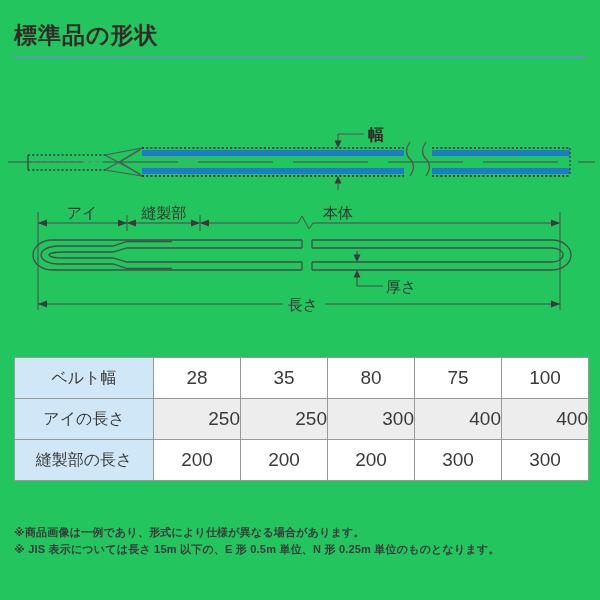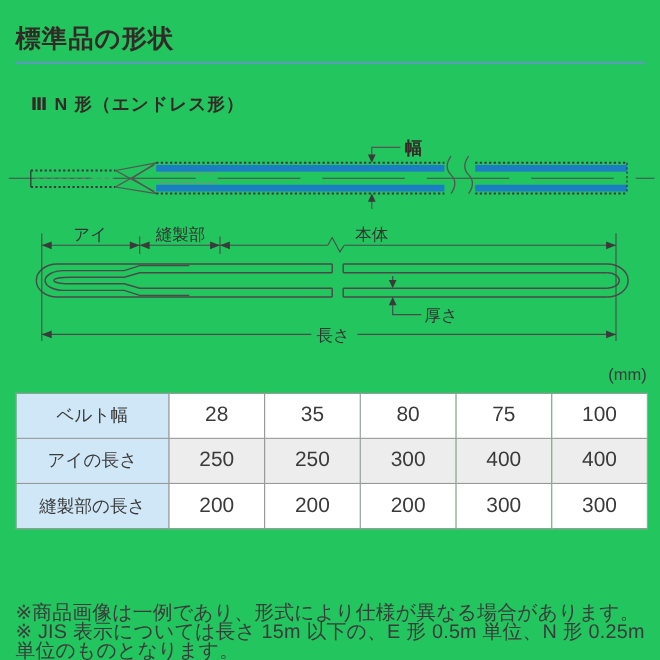--- a/index.html
+++ b/index.html
@@ -17,33 +17,32 @@
 
   .unit-label { position:absolute; left:14px; top:332px; width:574px; text-align:right;
     font-size:15px; color:#3a3a3a; }
 
   table.spec { position:absolute; left:14px; top:357px; width:574px; border-collapse:collapse;
     table-layout:fixed; }
   table.spec td { border:1px solid #999999; height:41px; text-align:center; vertical-align:middle;
     color:#3a3a3a; }
   table.spec td.rowhead { background:#cfe7f6; font-size:16px; width:139px; }
   table.spec td.val { font-size:19px; width:87px; background:#ffffff; }
-  table.spec tr.alt td.val { background:#ededed; }
+  table.spec tr.alt td.val { background:#ededed;text-align:right; }
 
-  .footnotes { position:absolute; left:14px; top:549px; font-size:18px; line-height:17px;
-    color:#3b3b3b; letter-spacing:0.2px; }
+  .footnotes { position:absolute; left:14px; top:524px; font-size:11px; line-height:17px;
+    color:#3b3b3b; letter-spacing:0.2px;font-weight:bold; }
 </style>
 </head>
 <body>
 
 <div id="page">
 
   <div class="page-title">標準品の形状</div>
   <div class="accent-rule"></div>
-  <div class="subtitle">Ⅲ N 形（エンドレス形）</div>
 
   <svg class="diagram-svg" viewBox="0 0 600 212">
 
     <line x1="8" y1="52" x2="595" y2="52" stroke="#4a4a4a" stroke-width="1" stroke-dasharray="75 20"></line>
 
     <g stroke="#3a3a3a" fill="none">
       <line x1="28" y1="45" x2="105" y2="45" stroke-width="1.6" stroke-dasharray="2 2.2"></line>
       <line x1="28" y1="60" x2="105" y2="60" stroke-width="1.6" stroke-dasharray="2 2.2"></line>
       <line x1="28" y1="45" x2="28" y2="60" stroke-width="1.2"></line>
       <line x1="32" y1="52" x2="103" y2="52" stroke="#777" stroke-width="1" stroke-dasharray="4 3"></line>
@@ -142,21 +141,20 @@
       <polyline points="357,167 357,176 383,176" stroke="#4a4a4a" stroke-width="1.1" fill="none"></polyline>
       <text x="386" y="182" font-size="15" font-weight="500" fill="#333">厚さ</text>
     </g>
 
     <text x="82" y="108" font-size="15" font-weight="500" fill="#333" text-anchor="middle">アイ</text>
     <text x="164" y="108" font-size="15" font-weight="500" fill="#333" text-anchor="middle">縫製部</text>
     <text x="338" y="108" font-size="15" font-weight="500" fill="#333" text-anchor="middle">本体</text>
     <text x="303" y="200" font-size="15" font-weight="500" fill="#333" text-anchor="middle">長さ</text>
   </svg>
 
-  <div class="unit-label">(mm)</div>
 
   <table class="spec">
     <tbody>
       <tr>
         <td class="rowhead">ベルト幅</td>
         <td class="val">28</td>
         <td class="val">35</td>
         <td class="val">80</td>
         <td class="val">75</td>
         <td class="val">100</td>

